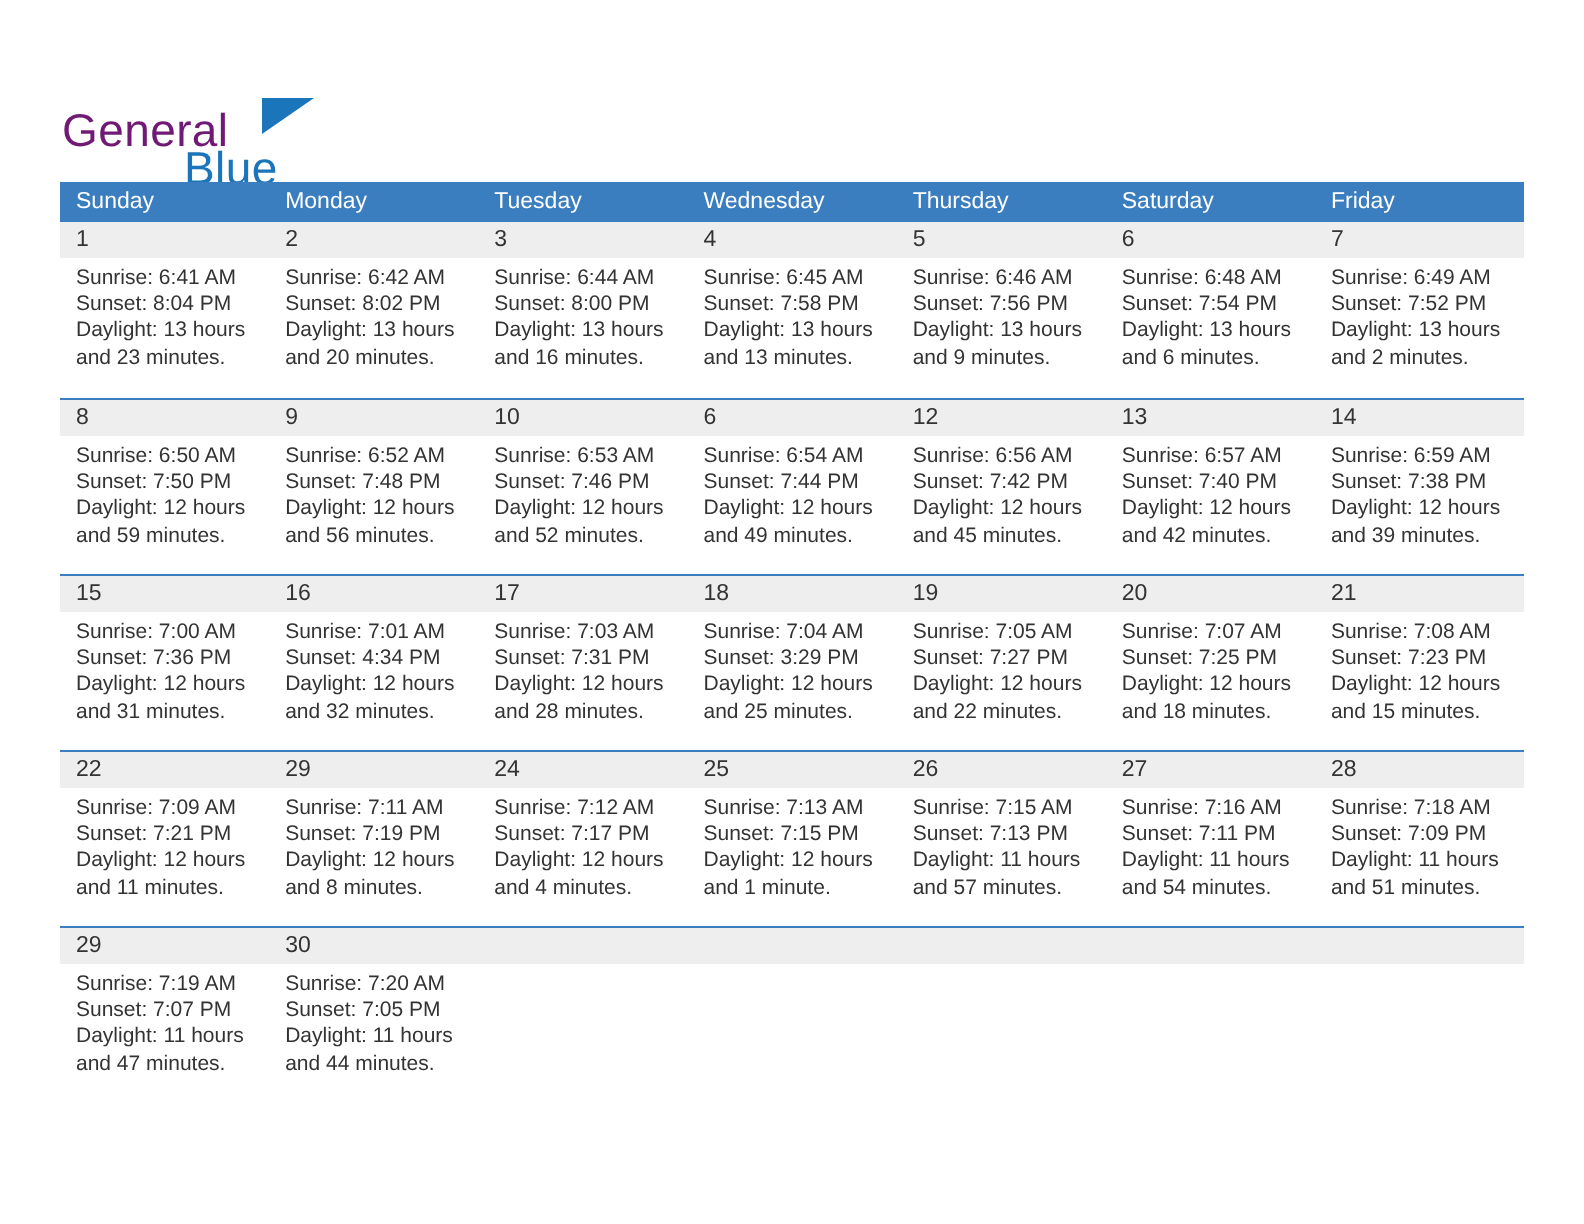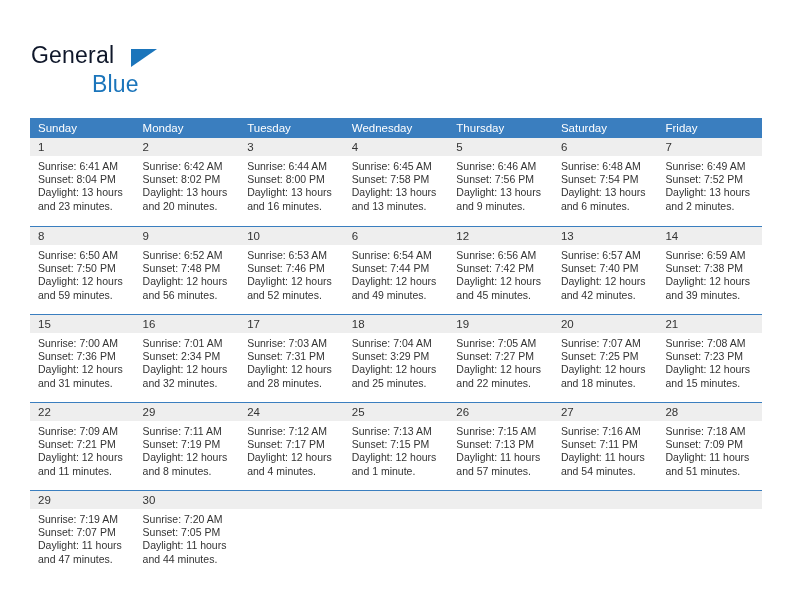--- a/index.html
+++ b/index.html
@@ -32,24 +32,24 @@
   .brand {
     position: absolute;
     left: 31px;
     top: 36px;
     width: 220px;
     height: 52px;
   }
   .brand-general {
     position: absolute;
     left: 0;
-    top: 6px;
+    top: 16px;
     font-size: 23px;
     letter-spacing: 0.2px;
-    color: #0f172a;
+    color: #701a75;
     font-family: "Liberation Sans", sans-serif;
   }
   .brand-blue {
     position: absolute;
     left: 61px;
     top: 22px;
     font-size: 23px;
     letter-spacing: 0.2px;
     color: #1b75bb;
     font-family: "Liberation Sans", sans-serif;
@@ -85,21 +85,21 @@
     font-weight: normal;
     color: #2b2b2b;
     line-height: 19px;
     white-space: nowrap;
   }
 
   
   .calendar {
     position: absolute;
     left: 30px;
-    top: 118px;
+    top: 91px;
     width: 732px;
   }
   .weekday-row {
     display: flex;
     width: 732px;
     height: 20px;
     background: #3a7ebf;
   }
   .weekday {
     flex: 1 1 0;
@@ -319,21 +319,21 @@
           <div class="day-line">Sunrise: 7:00 AM</div>
           <div class="day-line">Sunset: 7:36 PM</div>
           <div class="day-line">Daylight: 12 hours</div>
           <div class="day-line">and 31 minutes.</div>
         </div>
       </div>
       <div class="day-cell">
         <div class="day-number">16</div>
         <div class="day-body">
           <div class="day-line">Sunrise: 7:01 AM</div>
-          <div class="day-line">Sunset: 2:34 PM</div>
+          <div class="day-line">Sunset: 4:34 PM</div>
           <div class="day-line">Daylight: 12 hours</div>
           <div class="day-line">and 32 minutes.</div>
         </div>
       </div>
       <div class="day-cell">
         <div class="day-number">17</div>
         <div class="day-body">
           <div class="day-line">Sunrise: 7:03 AM</div>
           <div class="day-line">Sunset: 7:31 PM</div>
           <div class="day-line">Daylight: 12 hours</div>

